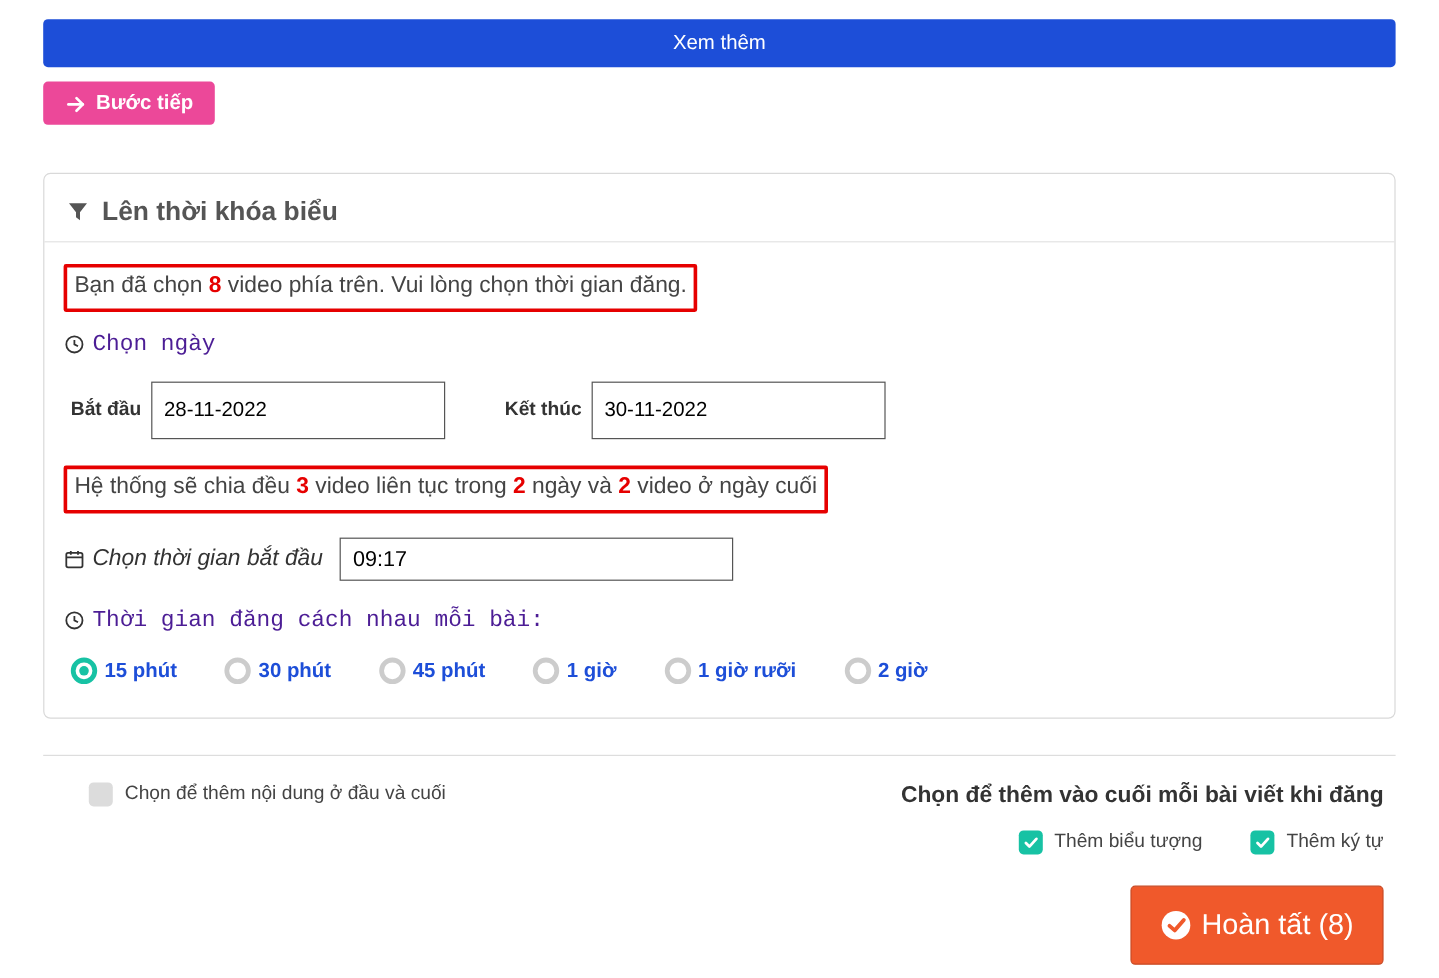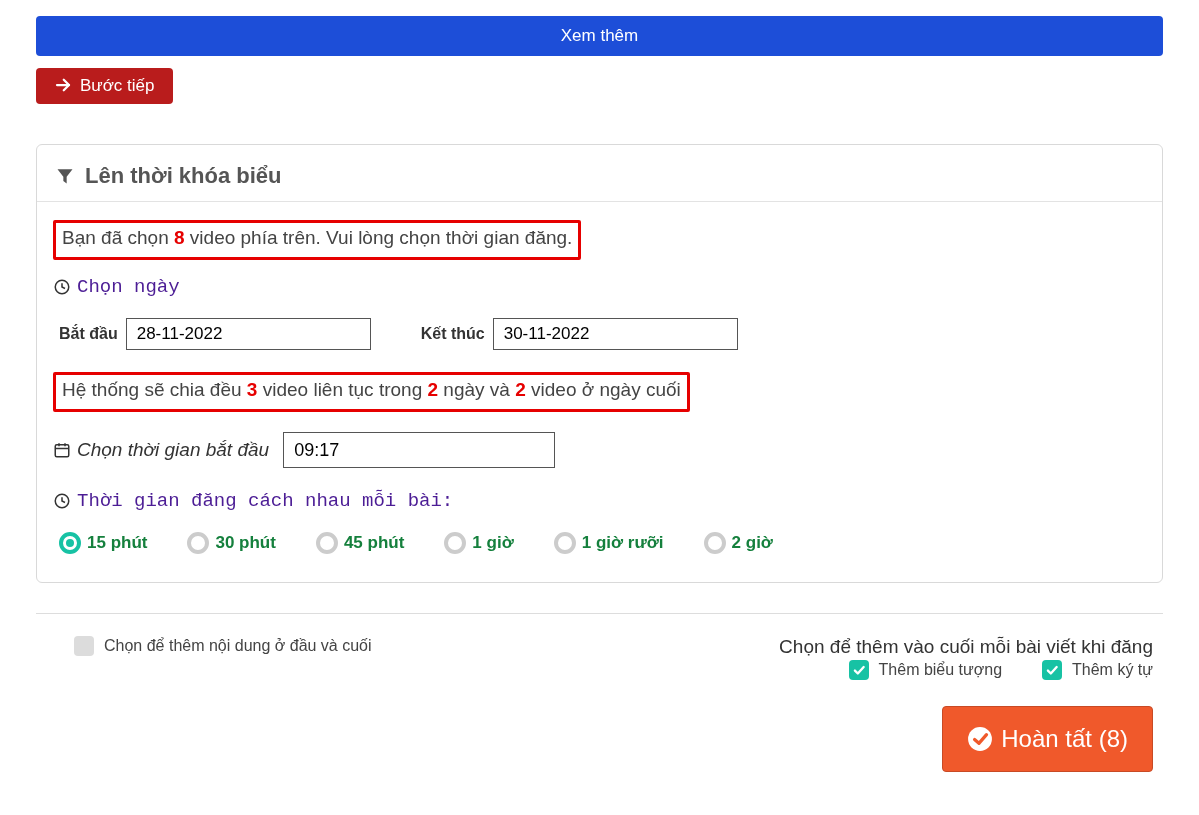--- a/index.html
+++ b/index.html
@@ -17,30 +17,31 @@
   color: #fff;
   text-align: center;
   padding: 10px 0;
   font-size: 17px;
   border: none;
   border-radius: 4px;
   cursor: pointer;
 }
 .btn-next {
   display: inline-flex;
-  align-items: flex-start;
+  align-items: flex-end;
   gap: 8px;
-  background: #b91c1c;
+  background: #ec4899;
   color: #fff;
   border: none;
   padding: 8px 18px;
   font-size: 17px;
   border-radius: 4px;
   margin-top: 12px;
   cursor: pointer;
+  font-weight: bold;
 }
 .panel {
   margin-top: 40px;
   border: 1px solid #d9d9d9;
   border-radius: 6px;
   padding: 0;
 }
 .panel-header {
   display: flex;
   align-items: center;
@@ -77,49 +78,49 @@
   margin: 20px 0 16px 6px;
   align-items: center;
 }
 .date-group { display: flex; align-items: center; gap: 8px; }
 .date-group label { font-weight: 700; font-size: 16px; }
 .input {
   border: 1px solid #555;
   padding: 6px 10px;
   font-size: 17px;
   width: 245px;
-  height: 32px;
+  height: 48px;
 }
 .time-row {
   display: flex;
   align-items: center;
   gap: 14px;
   margin: 14px 0;
 }
 .time-row .lbl { font-size: 19px; display: flex; align-items: center; gap: 6px; font-style: italic; }
 .time-input {
   border: 1px solid #555;
   padding: 6px 10px;
   font-size: 18px;
-  width: 272px;
+  width: 328px;
   height: 36px;
 }
 .radio-row {
   display: flex;
   gap: 40px;
   margin-top: 20px;
   padding-left: 6px;
 }
 .radio-item {
   display: flex;
   align-items: center;
   gap: 6px;
   font-size: 17px;
   font-weight: 700;
-  color: #15803d;
+  color: #1d4ed8;
   cursor: pointer;
   text-align: right;
 }
 .radio-ring {
   width: 22px; height: 22px;
   border: 4px solid #ccc;
   border-radius: 50%;
   display: inline-block;
 }
 .radio-ring.active { border-color: #17c2a4; position: relative; }
@@ -140,21 +141,21 @@
 .chk-box {
   width: 20px; height: 20px;
   background: #dcdcdc; border-radius: 4px;
   display: inline-block;
 }
 .chk-box.green {
   background: #17c2a4;
   display: flex; align-items: center; justify-content: center;
 }
 .right-opts { text-align: right; }
-.right-opts .title { font-size: 19px; color: #333; margin-bottom: 2px; max-width: 420px; }
+.right-opts .title { font-size: 19px; color: #333; margin-bottom: 18px; max-width: 420px; font-weight: bold; }
 .green-checks { display: flex; gap: 40px; justify-content: flex-end; align-items: center; }
 .btn-finish {
   display: inline-flex;
   align-items: center;
   gap: 8px;
   background: #f0592b;
   color: #fff;
   border: 1px solid #c84a25;
   padding: 18px 24px;
   font-size: 24px;

